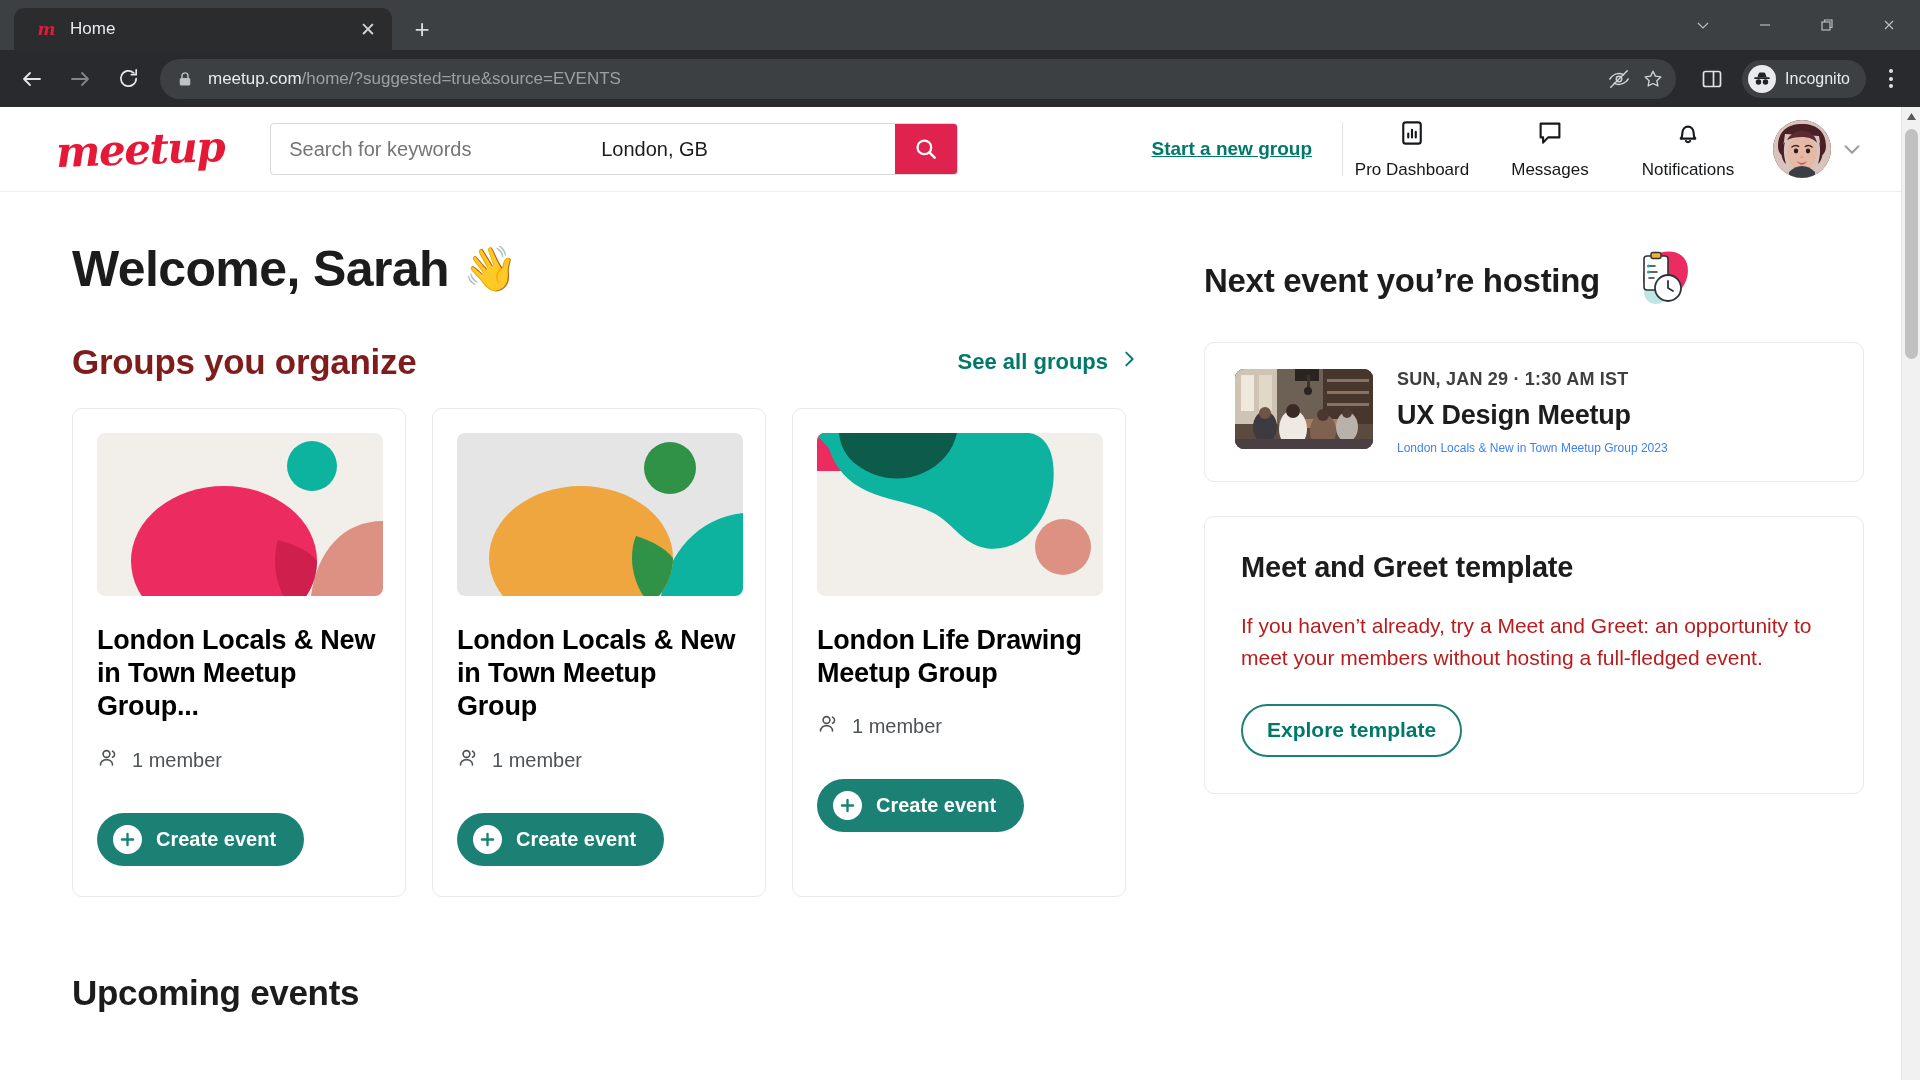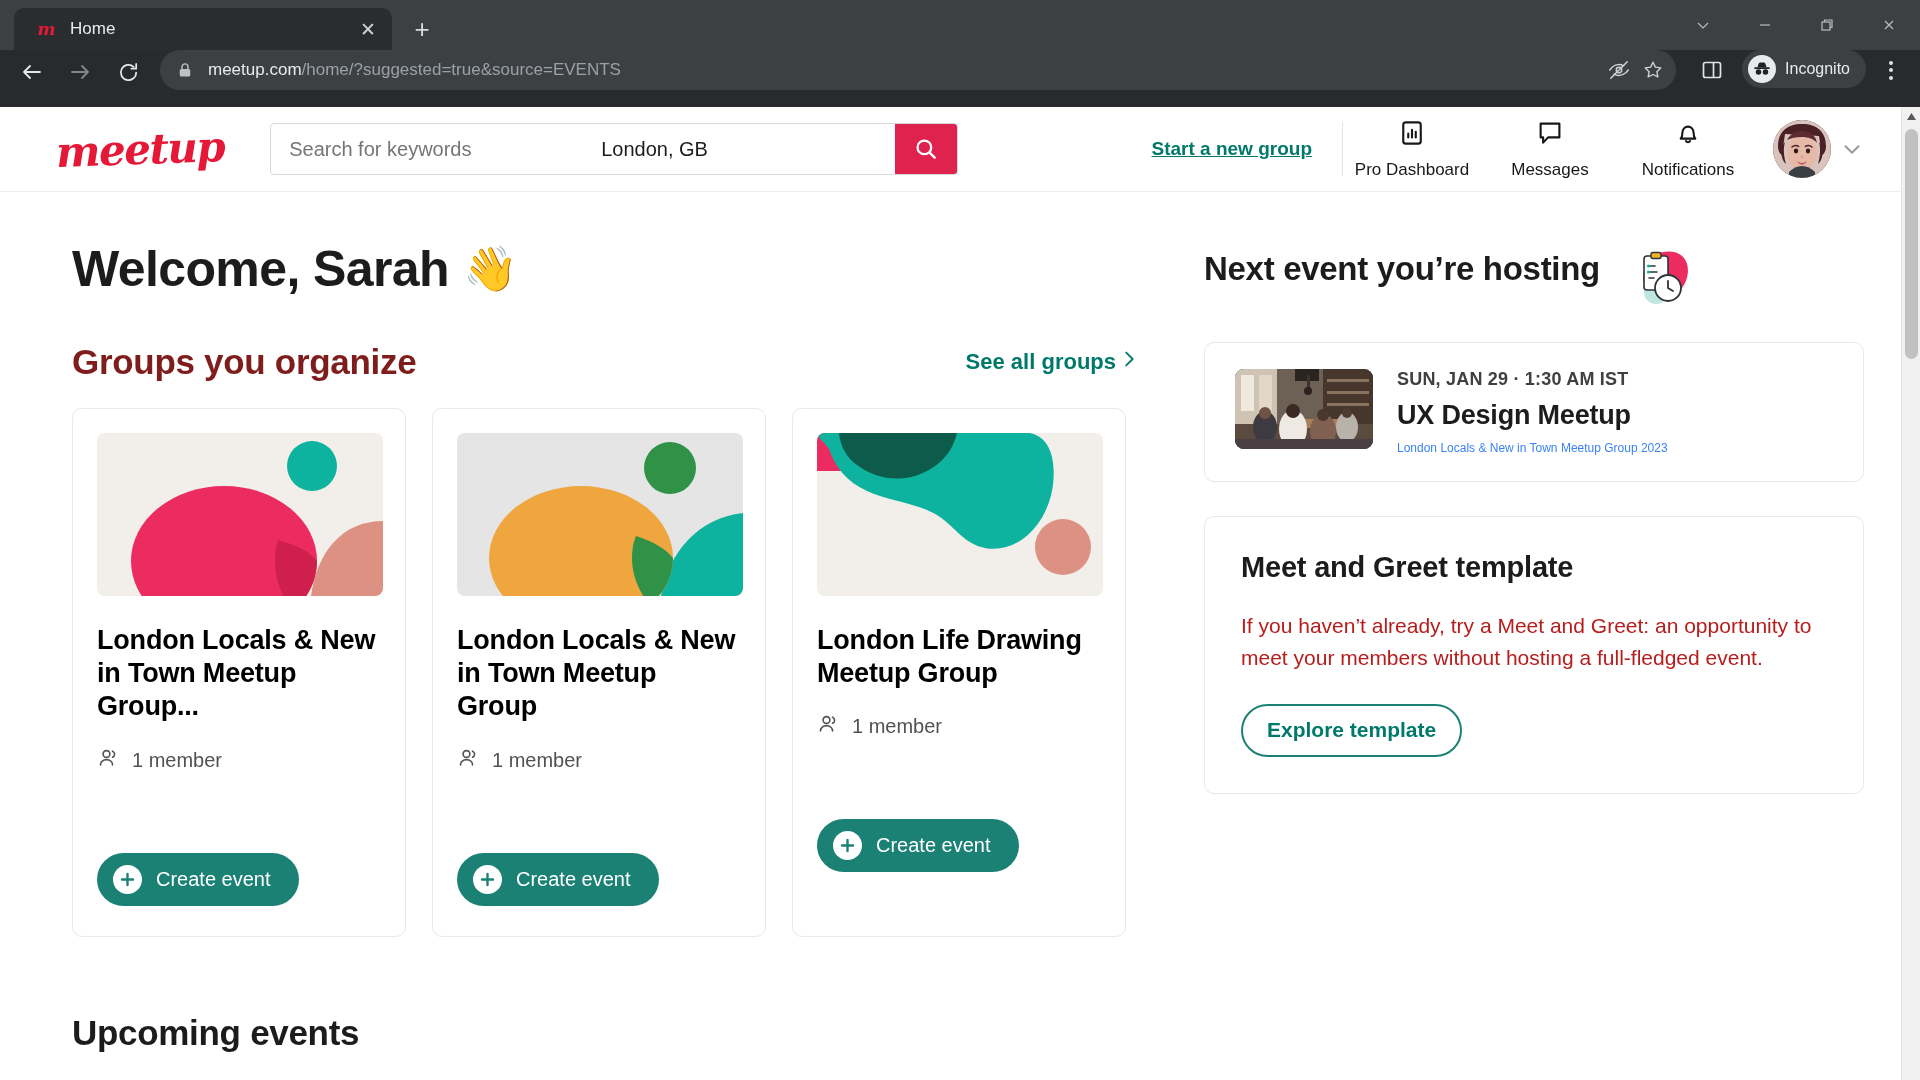--- a/index.html
+++ b/index.html
@@ -78,21 +78,21 @@
     width: 62px; height: 50px;
     display: flex; align-items: center; justify-content: center;
     color: #b9bdc1;
   }
   .winbtn svg { display: block; }
 
   .toolbar {
     height: 57px;
     background: #292a2d;
     display: flex;
-    align-items: flex-start;
+    align-items: center;
     padding: 0 10px 0 8px;
     flex: 0 0 57px;
   }
   .navbtn {
     width: 44px; height: 44px;
     display: flex; align-items: center; justify-content: center;
     color: #e4e6e8;
     margin: 0 2px;
     border-radius: 50%;
   }
@@ -308,21 +308,21 @@
     color: #7f1d1d;
     letter-spacing: -0.3px;
   }
   .see-all {
     margin-left: auto;
     color: #00796b;
     font-size: 22px;
     font-weight: 700;
     display: flex;
     align-items: center;
-    gap: 2px;
+    gap: 10px;
   }
 
   .cards { display: flex; gap: 26px; }
   .gcard {
     width: 334px;
     flex: 0 0 334px;
     border: 1px solid #e8e9ea;
     border-radius: 10px;
     padding: 24px 24px 30px;
     background: #fff;
@@ -351,40 +351,39 @@
     font-size: 20px;
     margin-bottom: 38px;
   }
   .btn-create {
     height: 53px;
     background: #1b8175;
     border: 0;
     border-radius: 27px;
     color: #fff;
     font-size: 20px;
-    font-weight: 400;
+    font-weight: 700;
     font-family: "Liberation Sans", sans-serif;
     display: inline-flex;
     align-items: center;
     gap: 14px;
     padding: 0 28px 0 16px;
-    margin-top: 40px;
   }
   .plus-circ {
     width: 29px; height: 29px;
     border-radius: 50%;
     background: #fff;
     display: flex; align-items: center; justify-content: center;
     flex: 0 0 29px;
   }
 
   
   .r-head {
     display: flex;
-    align-items: flex-start;
+    align-items: center;
     gap: 14px;
     margin-bottom: 30px;
   }
   .r-title {
     font-size: 33px;
     font-weight: 800;
     color: #1c1c1c;
     letter-spacing: -0.3px;
   }
   .blobicon { width: 82px; height: 62px; position: relative; flex: 0 0 82px; }

